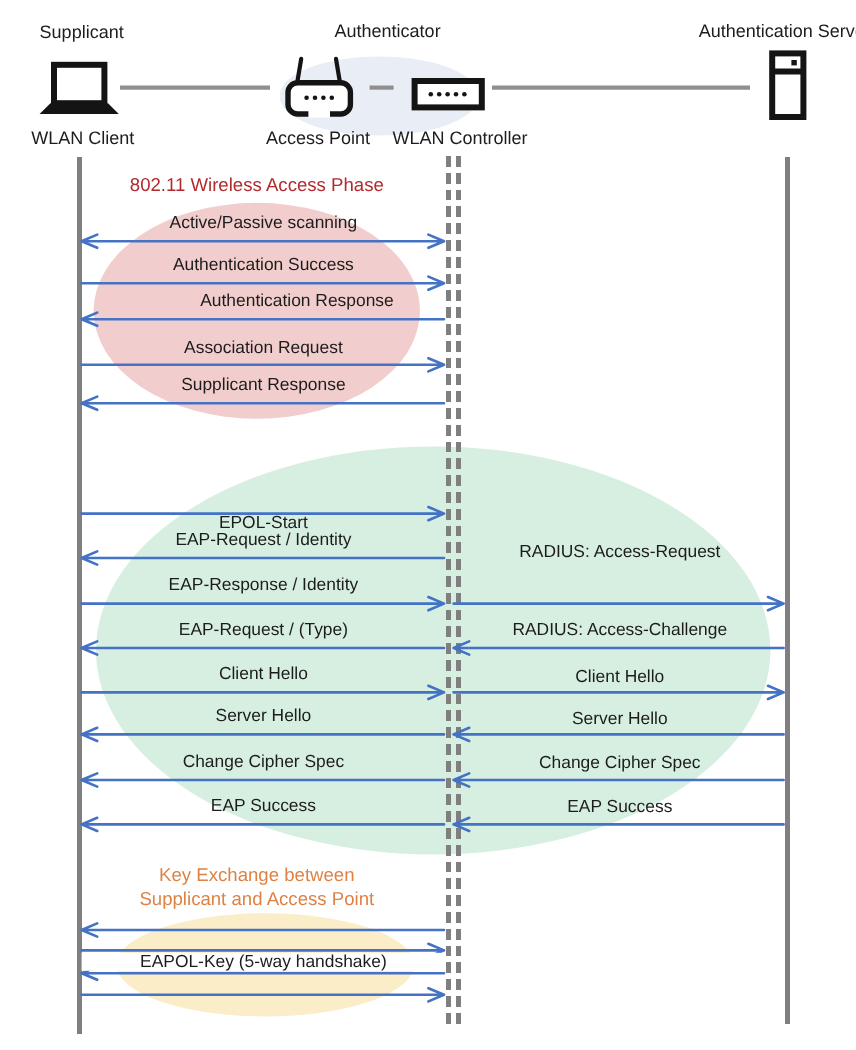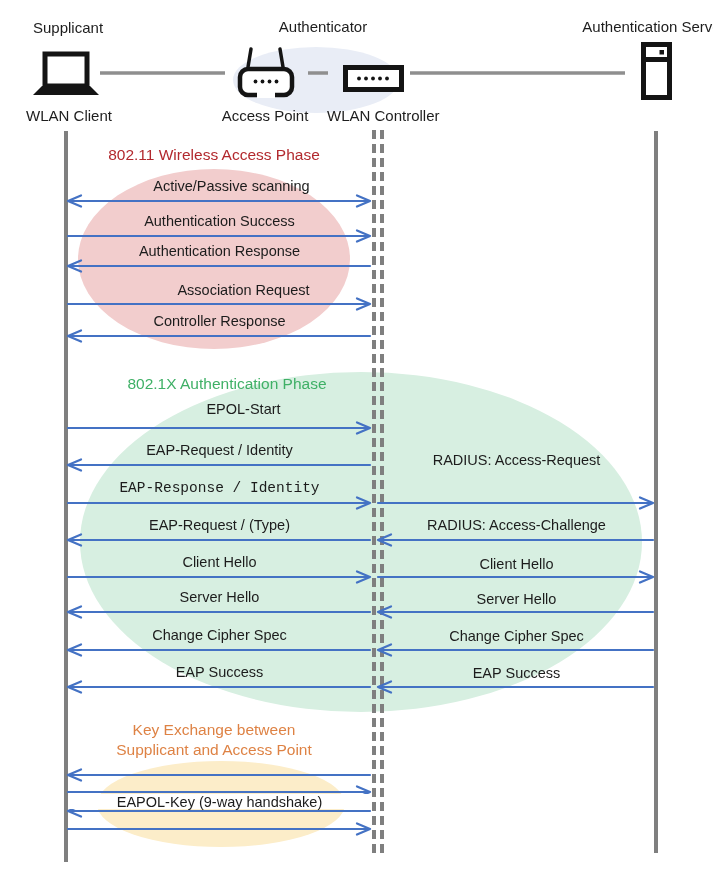--- a/index.html
+++ b/index.html
@@ -157,42 +157,41 @@
 
   <div class="txt role" style="left:13px;top:19px">Supplicant</div>
   <div class="txt role centered" style="left:238px;top:18px;width:130px">Authenticator</div>
   <div class="txt role centered" style="left:554px;top:18px;width:160px">Authentication Server</div>
 
   <div class="txt caption centered" style="left:4px;top:107px;width:90px">WLAN Client</div>
   <div class="txt caption centered" style="left:195px;top:107px;width:100px">Access Point</div>
   <div class="txt caption centered" style="left:307px;top:107px;width:110px">WLAN Controller</div>
 
   <div class="phase-title ph1" style="left:62px;top:146px">802.11 Wireless Access Phase</div>
-  <div class="phase-title ph2" style="left:75px;top:375px">802.1X Authentication Phase</div>
   <div class="phase-title ph3" style="left:62px;top:741px">Supplicant and Access Point</div>
   <div class="phase-title ph3" style="left:62px;top:721px">Key Exchange between</div>
 
   <div class="band" style="left:48px;top:794px;width:303px;height:15px"></div>
 
   <div id="labels-layer">
-      <div class="msg spanL" style="top: 176px; padding-left: 12px;">Active/Passive scanning</div>
+      <div class="msg spanL" style="top: 176px;">Active/Passive scanning</div>
       <div class="msg spanL" style="top: 211px;">Authentication Success</div>
-      <div class="msg spanL" style="top: 241px;">Authentication Response</div>
-      <div class="msg spanL" style="top: 280px; padding-left: 24px;">Association Request</div>
-      <div class="msg spanL" style="top: 311px;">Controller Response</div>
-      <div class="msg spanL" style="top: 399px; padding-left: 24px;">EPOL-Start</div>
+      <div class="msg spanL" style="top: 241px; padding-left: 28px;">Authentication Response</div>
+      <div class="msg spanL" style="top: 280px;">Association Request</div>
+      <div class="msg spanL" style="top: 311px;">Supplicant Response</div>
+      <div class="msg spanL" style="top: 426px;">EPOL-Start</div>
       <div class="msg spanL" style="top: 440px;">EAP-Request / Identity</div>
-      <div class="msg spanL" style="top: 478px; font-family: Liberation Mono, monospace;">EAP-Response / Identity</div>
+      <div class="msg spanL" style="top: 478px;">EAP-Response / Identity</div>
       <div class="msg spanR" style="top: 450px; text-align: center;">RADIUS: Access-Request</div>
       <div class="msg spanL" style="top: 515px;">EAP-Request / (Type)</div>
       <div class="msg spanR" style="top: 515px;">RADIUS: Access-Challenge</div>
       <div class="msg spanL" style="top: 552px;">Client Hello</div>
       <div class="msg spanR" style="top: 554px;">Client Hello</div>
       <div class="msg spanL" style="top: 587px;">Server Hello</div>
       <div class="msg spanR" style="top: 589px;">Server Hello</div>
       <div class="msg spanL" style="top: 625px;">Change Cipher Spec</div>
       <div class="msg spanR" style="top: 626px;">Change Cipher Spec</div>
       <div class="msg spanL" style="top: 662px;">EAP Success</div>
       <div class="msg spanR" style="top: 663px;">EAP Success</div>
-      <div class="msg spanL" style="top: 792px;">EAPOL-Key (9-way handshake)</div>
+      <div class="msg spanL" style="top: 792px;">EAPOL-Key (5-way handshake)</div>
     </div>
 
 </div>
 
 </body></html>

